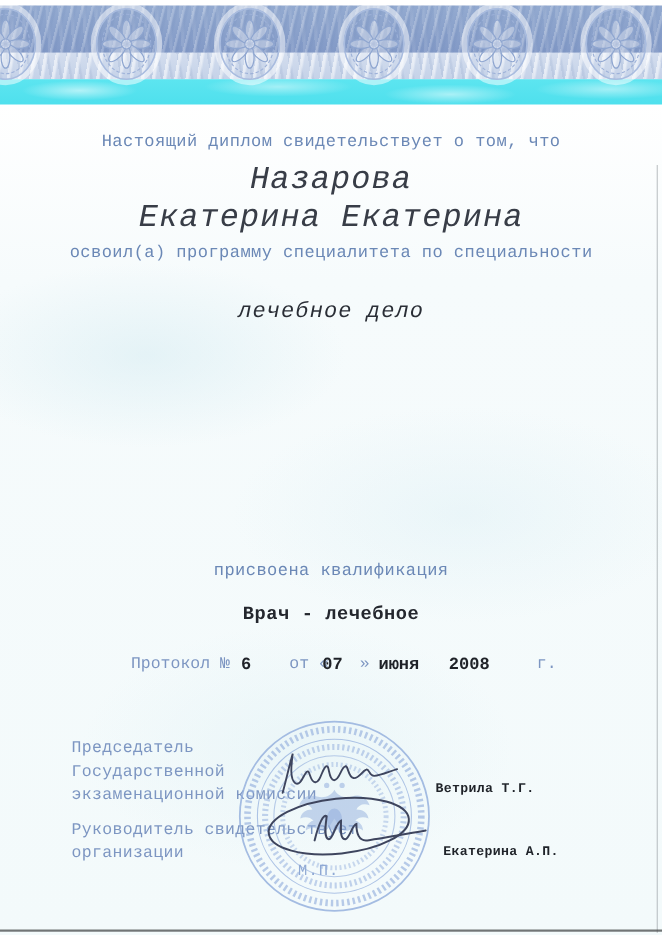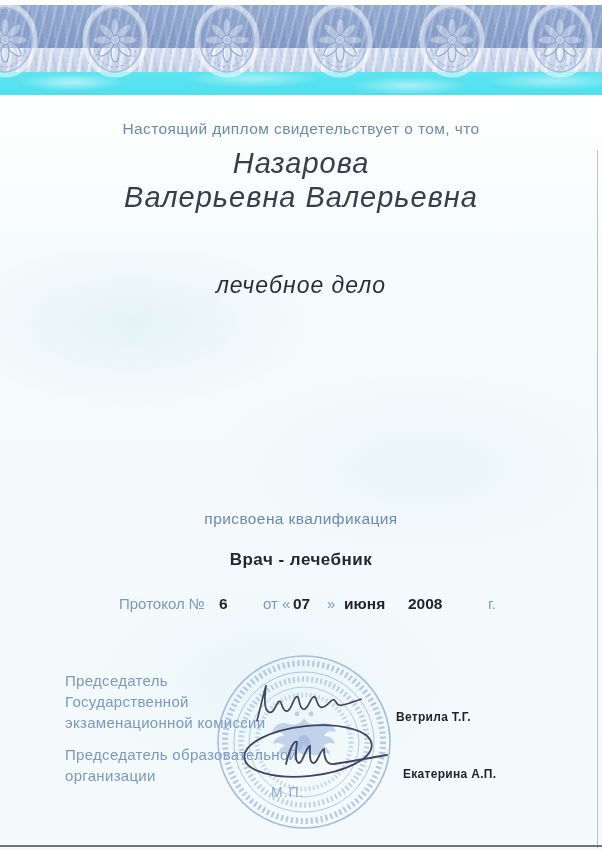--- a/index.html
+++ b/index.html
@@ -3,21 +3,21 @@
 <meta charset="utf-8">
 <style>
   html,body{margin:0;padding:0;background:#e9e9e9;}
   .page{
     position:relative;width:602px;height:850px;margin:0 auto;overflow:hidden;
     background:
       radial-gradient(ellipse 260px 120px at 22% 38%, rgba(214,236,242,.55), transparent 70%),
       radial-gradient(ellipse 300px 140px at 70% 55%, rgba(218,238,244,.4), transparent 70%),
       radial-gradient(ellipse 280px 160px at 45% 80%, rgba(222,240,244,.45), transparent 70%),
       linear-gradient(180deg,#ffffff 0 11%, #f6fbfc 30%, #f3fafb 100%);
-    font-family:Liberation Sans, sans-serif;
+    font-family:Liberation Mono, monospace;
   }
   
   .guilloche{position:absolute;left:0;top:0;width:602px;height:96px;}
   .g-top{position:absolute;left:0;top:5px;width:602px;height:43px;
     background:
       repeating-linear-gradient(104deg, rgba(255,255,255,.20) 0 1.5px, rgba(110,136,184,.16) 3px 4.5px, rgba(255,255,255,0) 6px 9px),
       repeating-linear-gradient(86deg, rgba(255,255,255,.10) 0 2px, rgba(0,0,0,0) 4px 11px),
       linear-gradient(180deg,#93aad0,#8299c6);}
   .g-mid{position:absolute;left:0;top:48px;width:602px;height:24px;
     background:
@@ -29,21 +29,21 @@
       radial-gradient(ellipse 70px 12px at 12% 45%, rgba(255,255,255,.55), transparent 75%),
       radial-gradient(ellipse 90px 12px at 42% 30%, rgba(255,255,255,.45), transparent 75%),
       radial-gradient(ellipse 80px 12px at 68% 60%, rgba(255,255,255,.5), transparent 75%),
       radial-gradient(ellipse 90px 12px at 92% 40%, rgba(255,255,255,.45), transparent 75%),
       linear-gradient(180deg,#5ce5f0,#4fe0ed);}
   .g-rosettes{position:absolute;left:0;top:0;}
   
   .cline{position:absolute;left:0;width:602px;text-align:center;margin:0;}
   .blue-label{color:#6b88b6;font-size:15.5px;letter-spacing:.4px;}
   .name{color:#383d47;font-size:29px;font-style:italic;letter-spacing:1px;}
-  .specialty{color:#2a2e36;font-size:23px;font-style:italic;letter-spacing:1px;}
+  .specialty{color:#2a2e36;font-size:20px;font-style:italic;letter-spacing:1px;}
   .qualification{color:#24272e;font-size:17px;font-weight:bold;letter-spacing:.5px;}
   .protocol-row{position:absolute;left:0;top:595px;width:520px;height:22px;font-size:15px;}
   .protocol-row span{position:absolute;white-space:nowrap;}
   .p-blue{color:#7d96c2;}
   .p-dark{color:#1f2228;font-weight:bold;font-size:15.5px;}
   .role{position:absolute;left:55px;color:#7d96c2;font-size:15px;letter-spacing:.3px;margin:10px;}
   .sig-name{position:absolute;color:#1f2329;font-size:12px;font-weight:bold;letter-spacing:.3px;margin:11px;}
   .seal-mark{position:absolute;left:271px;top:784px;color:#8fa9d4;font-size:14px;letter-spacing:1px;}
   
   .seal{position:absolute;left:214px;top:652px;opacity:.92;}
@@ -86,45 +86,46 @@
       <use href="#rosette" transform="translate(227,40)"></use>
       <use href="#rosette" transform="translate(340,40)"></use>
       <use href="#rosette" transform="translate(452,40)"></use>
       <use href="#rosette" transform="translate(560,40)"></use>
     </svg>
   </div>
 
   <p class="cline blue-label" style="top:120px">Настоящий диплом свидетельствует о том, что</p>
 
   <p class="cline name" style="top:147px">Назарова</p>
-  <p class="cline name" style="top:181px">Валерьевна Валерьевна</p>
+  <p class="cline name" style="top:181px">Екатерина Екатерина</p>
 
+  <p class="cline blue-label" style="top:221px">освоил(а) программу специалитета по специальности</p>
 
   <p class="cline specialty" style="top:272px">лечебное дело</p>
 
 
   <p class="cline blue-label" style="top:510px">присвоена квалификация</p>
 
-  <p class="cline qualification" style="top:550px">Врач - лечебник</p>
+  <p class="cline qualification" style="top:550px">Врач - лечебное</p>
 
   <div class="protocol-row">
     <span class="p-blue" style="left:119px">Протокол №</span>
     <span class="p-dark" style="left:219px">6</span>
     <span class="p-blue" style="left:263px">от «</span>
     <span class="p-dark" style="left:293px">07</span>
     <span class="p-blue" style="left:327px">»</span>
     <span class="p-dark" style="left:344px">июня</span>
     <span class="p-dark" style="left:408px">2008</span>
     <span class="p-blue" style="left:488px">г.</span>
   </div>
 
   <p class="role" style="top:662px">Председатель</p>
   <p class="role" style="top:683px">Государственной</p>
   <p class="role" style="top:704px">экзаменационной комиссии</p>
-  <p class="role" style="top:736px">Председатель образовательной</p>
+  <p class="role" style="top:736px">Руководитель свидетельствует</p>
   <p class="role" style="top:757px">организации</p>
 
   <svg class="seal" width="180" height="180" viewBox="0 0 180 180">
     <g fill="none" stroke="#94afdd">
       <circle cx="90" cy="90" r="86" stroke-width="1.6" opacity=".9"></circle>
       <circle cx="90" cy="90" r="79" stroke-width="6" stroke-dasharray="2.2 2.8" opacity=".7"></circle>
       <circle cx="90" cy="90" r="70" stroke-width="1" opacity=".8"></circle>
       <circle cx="90" cy="90" r="63" stroke-width="5.5" stroke-dasharray="2 2.6" opacity=".6"></circle>
       <circle cx="90" cy="90" r="55" stroke-width="1" opacity=".7"></circle>
       <circle cx="90" cy="90" r="47" stroke-width="4.5" stroke-dasharray="1.8 2.4" opacity=".5"></circle>

